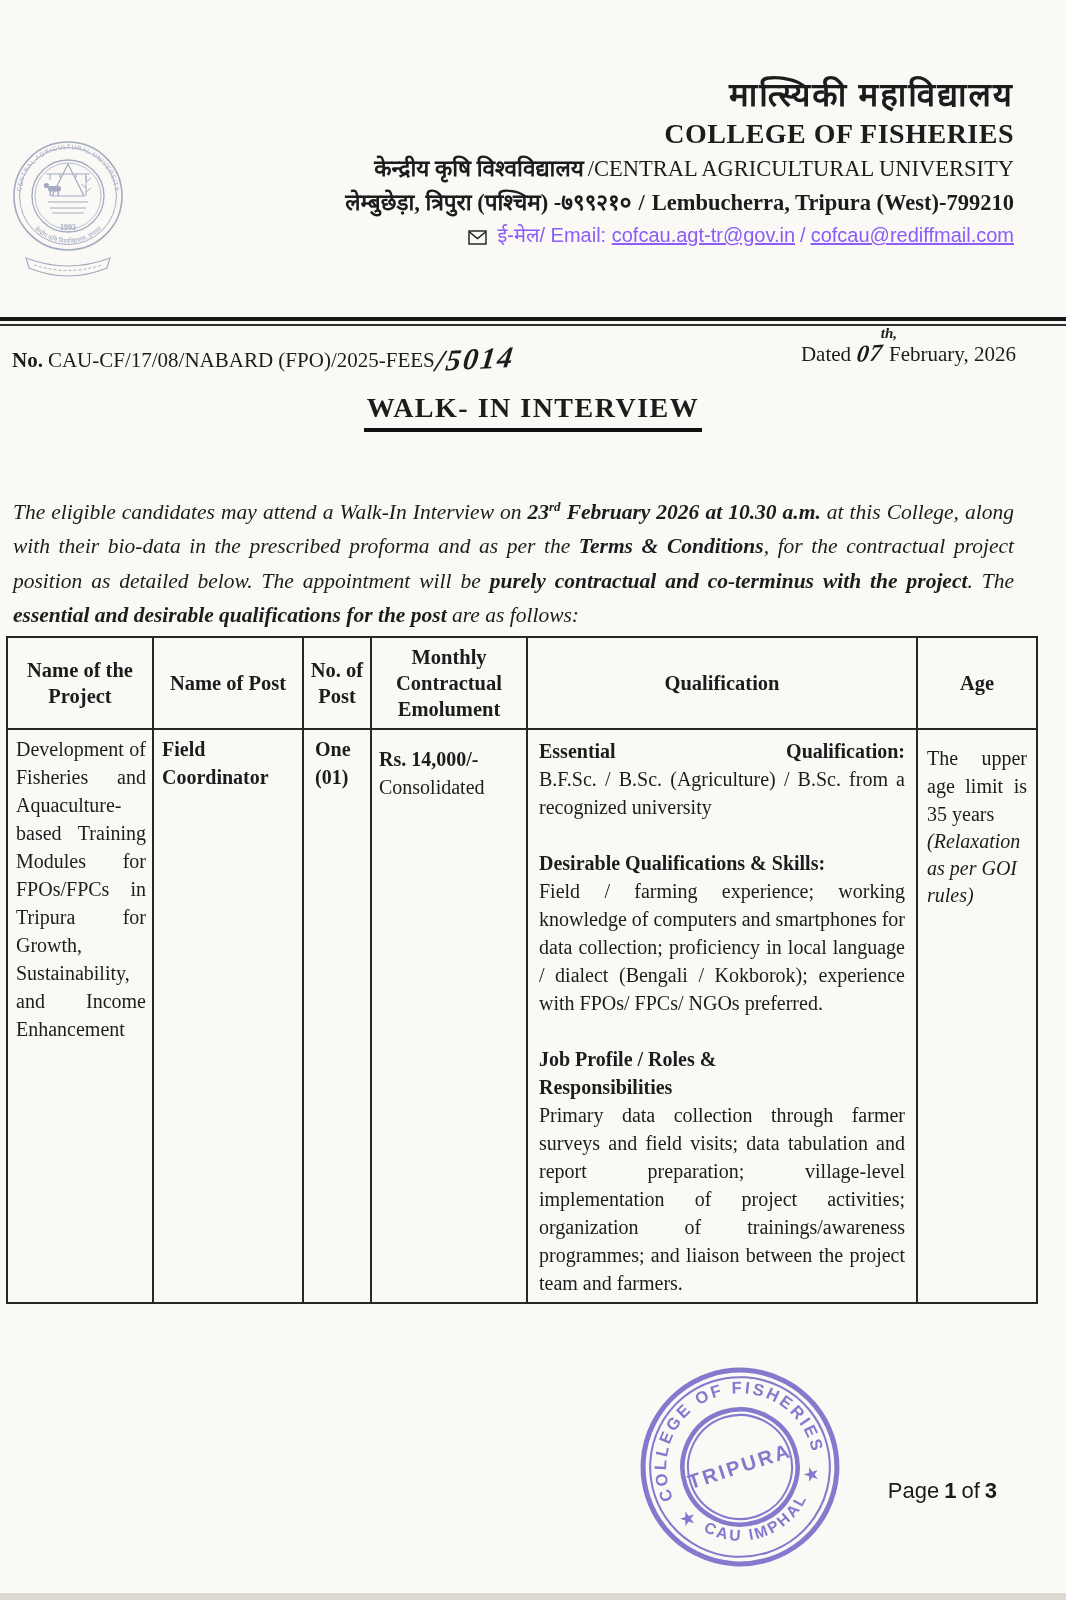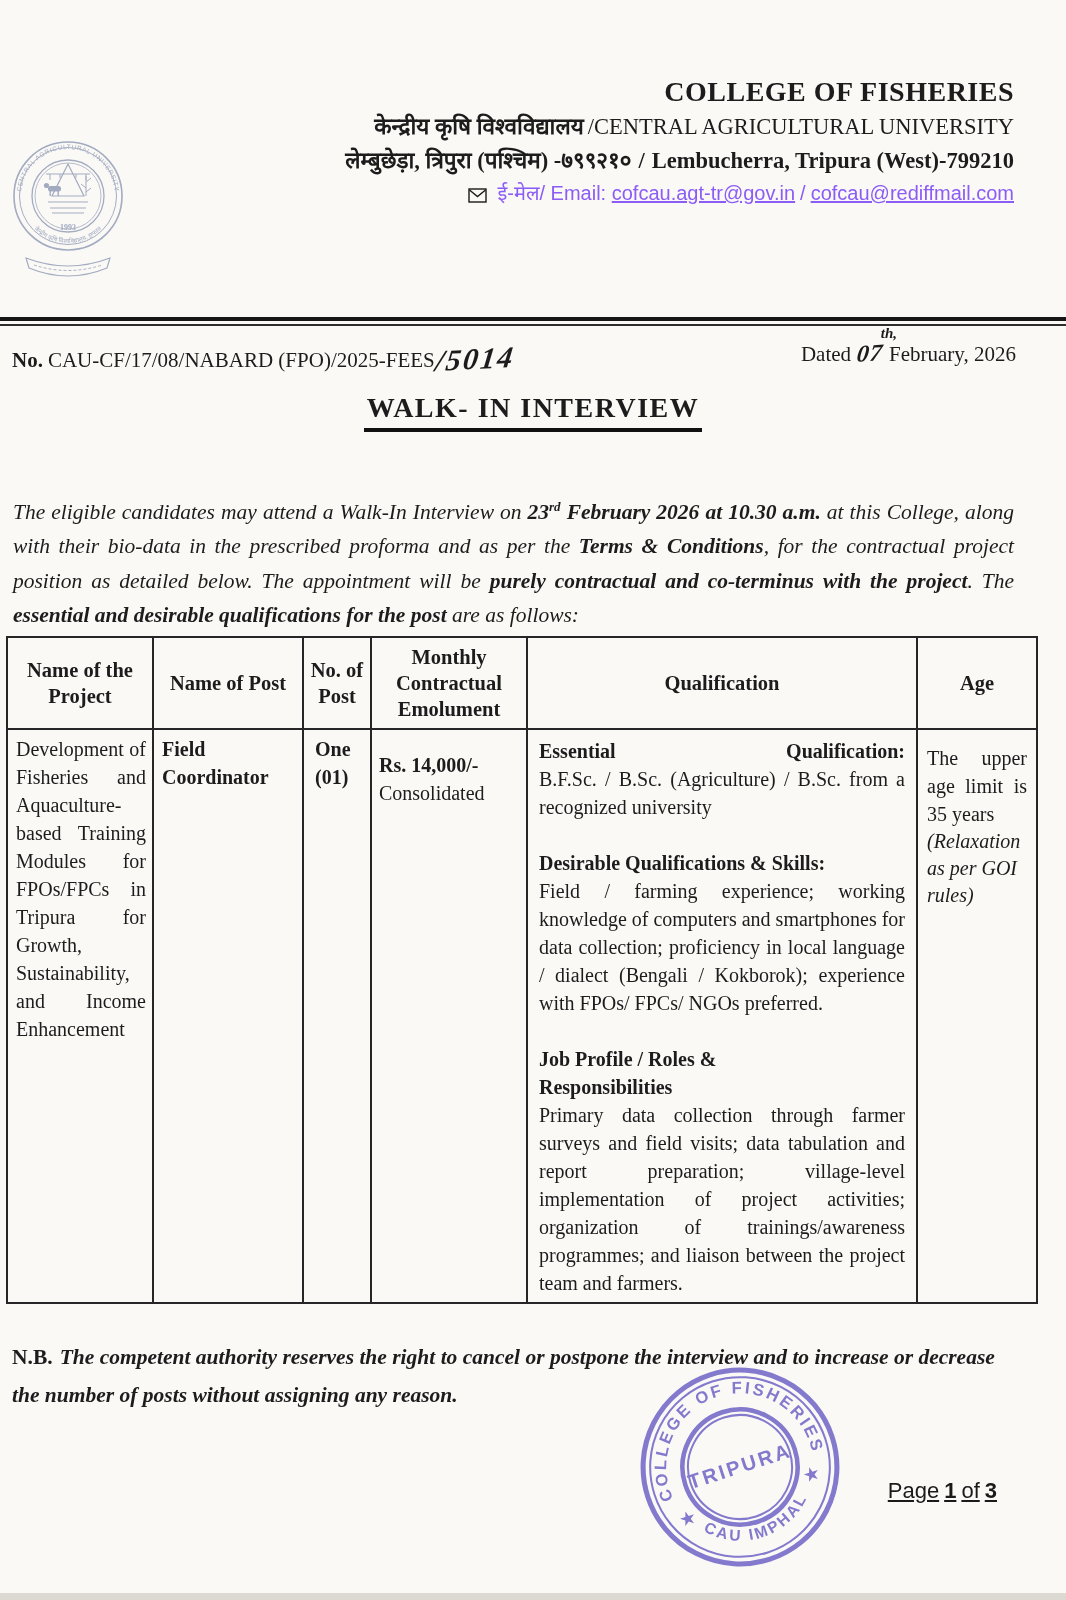--- a/index.html
+++ b/index.html
@@ -51,37 +51,37 @@
   
   .notice-table{position:absolute;top:636px;left:6px;width:1030px;border-collapse:collapse;
                 table-layout:fixed;font-size:20px;}
   .notice-table th,.notice-table td{border:2px solid #262626;}
   .notice-table th{font-weight:bold;text-align:center;vertical-align:middle;height:84px;
                    font-size:20.5px;line-height:26px;padding:3px;}
   .notice-table td{vertical-align:top;line-height:28px;}
   .cell-project{padding:5px 6px 5px 8px;text-align:justify;}
   .cell-post{padding:5px 8px;font-weight:bold;line-height:30px;}
   .cell-count{padding:5px 5px 5px 11px;font-weight:bold;line-height:30px;}
-  .cell-emol{padding:21px 7px;line-height:30px;}
+  .cell-emol{padding:15px 7px;line-height:30px;}
   .cell-qual{padding:7px 11px 5px 11px;}
   .cell-age{padding:14px 9px;}
   .just{text-align:justify;}
   .qual-head-row{display:flex;justify-content:space-between;font-weight:bold;}
   .qual-gap{height:28px;}
   .age-note{font-style:italic;line-height:27px;}
 
   
   .nb{position:absolute;top:1338px;left:12px;right:40px;font-size:21.5px;line-height:38px;font-weight:bold;}
   .nb .nb-label{margin-right:7px;}
   .nb .nb-text{font-style:italic;}
 
   
   .stamp{position:absolute;left:633px;top:1360px;width:214px;height:214px;opacity:.85;}
   .page-num{position:absolute;top:1478px;right:64px;font-family:"Liberation Sans","DejaVu Sans",sans-serif;
-            font-size:22px;color:#1a1a1a;text-decoration:underline;}
+            font-size:22px;color:#1a1a1a;}
   .page-num span{margin-right:5px;}
   .page-num .n{font-weight:bold;}
 </style>
 </head>
 <body>
 
 <div class="page">
 
   <svg class="logo" viewBox="0 0 132 164">
     <defs>
@@ -109,20 +109,21 @@
       <text font-family="Liberation Sans, sans-serif" font-size="6.4" letter-spacing="0.6">
         <textPath href="#logoTop" startOffset="50%" text-anchor="middle">CENTRAL AGRICULTURAL UNIVERSITY</textPath>
       </text>
       <text font-family="Liberation Sans, sans-serif" font-size="6">
         <textPath href="#logoBottom" startOffset="50%" text-anchor="middle">केन्द्रीय कृषि विश्वविद्यालय, इम्फाल</textPath>
       </text>
     </g>
   </svg>
 
   <div class="header-block">
+    <div class="h-hindi-title">मात्स्यिकी  महाविद्यालय</div>
     <div class="h-college">COLLEGE OF FISHERIES</div>
     <div class="h-univ">
       <span class="hindi">केन्द्रीय  कृषि  विश्वविद्यालय</span><span>/CENTRAL AGRICULTURAL UNIVERSITY</span>
     </div>
     <div class="h-addr">
       <span>लेम्बुछेड़ा, त्रिपुरा  (पश्चिम)  -७९९२१०</span><span class="sep">/</span><span>Lembucherra, Tripura (West)-799210</span>
     </div>
     <div class="h-contact">
       <svg class="cicon" width="19" height="15" viewBox="0 0 19 15">
         <rect x="1" y="1" width="17" height="13" fill="none" stroke="#1a1a1a" stroke-width="1.4"></rect>
@@ -194,23 +195,20 @@
         <div class="just">Primary data collection through farmer surveys and field visits; data tabulation and report preparation; village-level implementation of project activities; organization of trainings/awareness programmes; and liaison between the project team and farmers.</div>
       </td>
       <td class="cell-age">
         <div class="just">The upper age limit is 35 years</div>
         <div class="age-note">(Relaxation as per GOI rules)</div>
       </td>
     </tr>
   </tbody>
     </table>
 
-  <div class="nb">
-    <span class="nb-label">N.B.</span><span class="nb-text">The competent authority reserves the right to cancel or postpone the interview and to increase or decrease the number of posts without assigning any reason.</span>
-  </div>
 
   <svg class="stamp" viewBox="0 0 212 212">
     <defs>
       <path id="stampTop" d="M 35.5 124.9 A 73 73 0 1 1 176.5 124.9" fill="none"></path>
       <path id="stampBottom" d="M 44.8 145.8 A 73 73 0 0 0 167.2 145.8" fill="none"></path>
     </defs>
     <g transform="rotate(-18 106 106)">
       <circle cx="106" cy="106" r="96" fill="none" stroke-width="5" stroke="#6f63c6"></circle>
       <circle cx="106" cy="106" r="89" fill="none" stroke-width="2" stroke="#6f63c6"></circle>
       <circle cx="106" cy="106" r="57" fill="none" stroke-width="4.5" stroke="#6f63c6"></circle>

